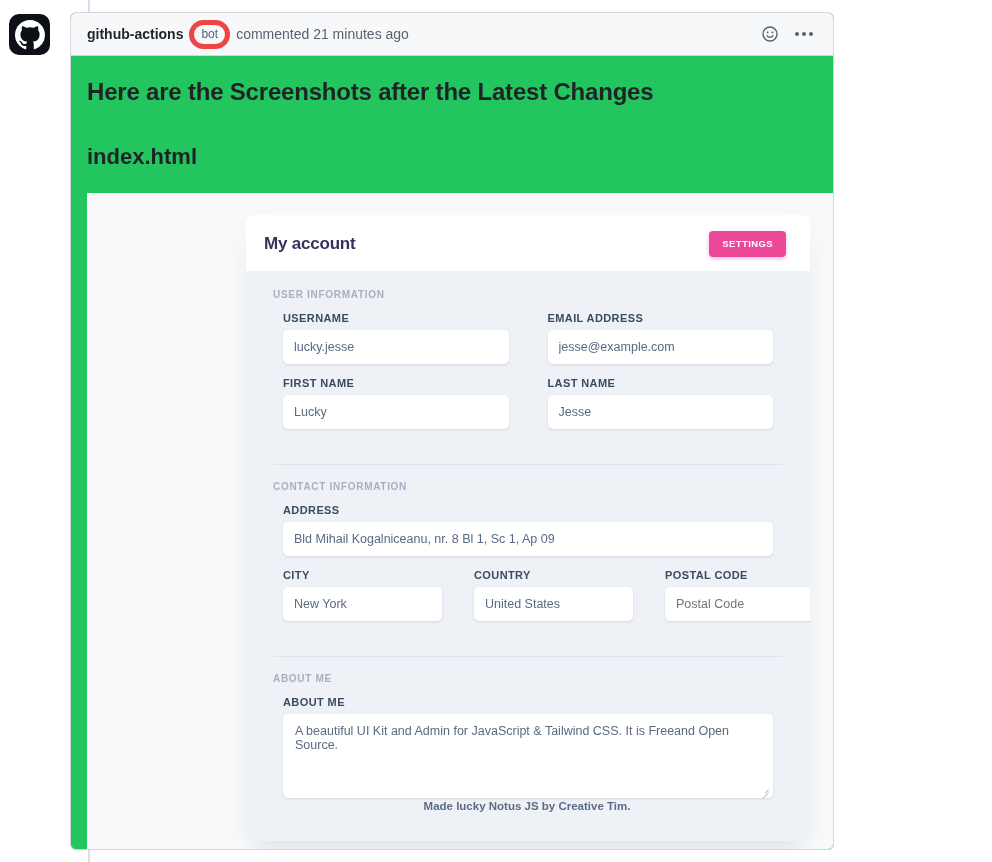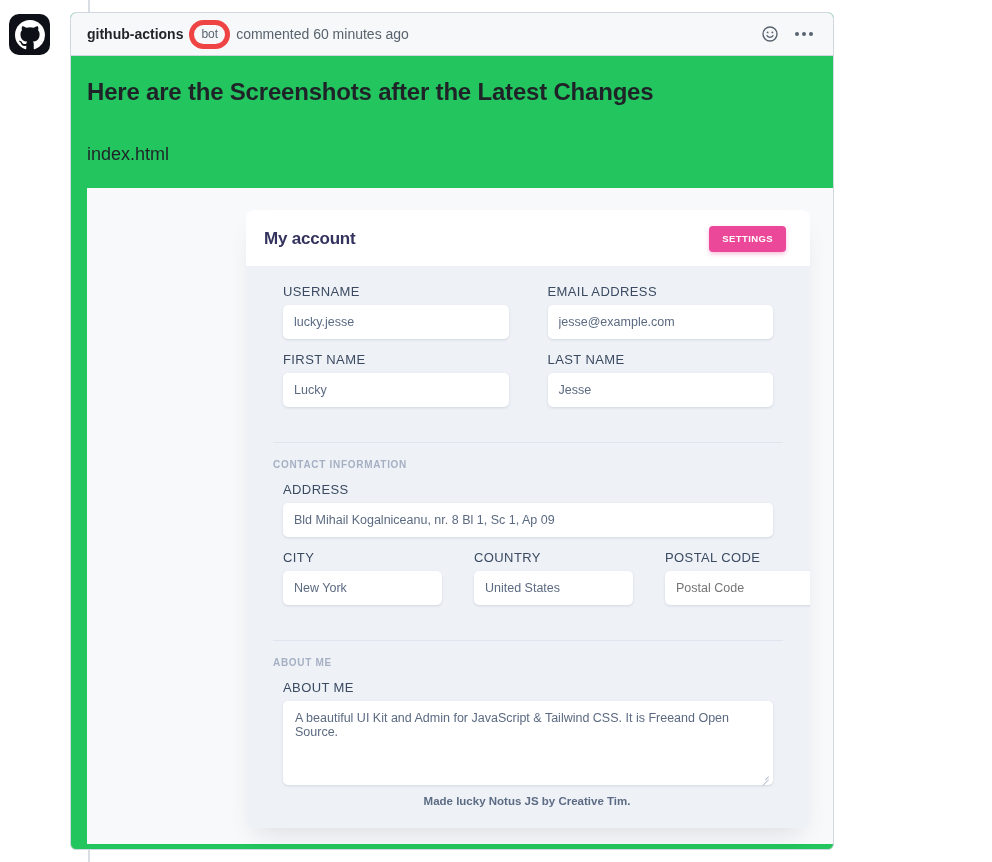--- a/index.html
+++ b/index.html
@@ -98,21 +98,21 @@
 
   .comment-body { padding: 16px; }
 
   h1.md-title {
     font-size: 24px; font-weight: bold; color: #1f2328;
     margin: 6px 0 0 0; padding-bottom: 12px;
     border-bottom: 4px solid #22c55e;
     letter-spacing: -0.2px;
   }
   h2.md-sub {
-    font-size: 18px; font-weight: normal; color: #1f2328;
+    font-size: 22px; font-weight: bold; color: #1f2328;
     margin: 22px 0 0 0;
   }
 
   
   .shot {
     margin-top: 23px;
     width: 880px; height: 656px;
     background: #f8f9fb;
     position: relative;
   }
@@ -157,21 +157,21 @@
   .divider {
     border: none; border-top: 1px solid #dfe5ee;
     margin: 22px 0 16px 0;
   }
 
   .field-grid { display: flex; gap: 19px; }
   .field-grid > .field { flex: 1 1 0; min-width: 0; }
   .field { margin-bottom: 13px; padding: 0 10px; }
   .field-label {
     display: block;
-    font-size: 13px; font-weight: normal; letter-spacing: 0.4px;
+    font-size: 11px; font-weight: bold; letter-spacing: 0.4px;
     color: #3b4a61; text-transform: uppercase;
     margin-bottom: 6px;
   }
   .input {
     width: 100%;
     background: #ffffff;
     border: none;
     border-radius: 5px;
     box-shadow: 0 1px 3px rgba(50,50,93,0.10), 0 1px 2px rgba(0,0,0,0.04);
     padding: 10px 11px;
@@ -228,21 +228,21 @@
   </div>
 
   <div class="comment-box">
 
     <div class="comment-header">
       <span class="pointer-outer"></span>
       <span class="pointer-inner"></span>
 
       <span class="author">github-actions</span>
       <span class="bot-badge">bot</span>
-      <span class="commented-text">commented 60 minutes ago</span>
+      <span class="commented-text">commented 21 minutes ago</span>
 
       <span class="header-actions">
         <span class="icon-btn">
           <svg width="16" height="16" viewBox="0 0 16 16" xmlns="http://www.w3.org/2000/svg" aria-hidden="true">
             <circle cx="8" cy="8" r="7" fill="none" stroke="#59636e" stroke-width="1.4"></circle>
             <circle cx="5.6" cy="6.4" r="0.95" fill="#59636e"></circle>
             <circle cx="10.4" cy="6.4" r="0.95" fill="#59636e"></circle>
             <path d="M5 9.6c.7 1.1 1.7 1.7 3 1.7s2.3-.6 3-1.7" fill="none" stroke="#59636e" stroke-width="1.3" stroke-linecap="round"></path>
           </svg>
         </span>
@@ -266,20 +266,21 @@
         <div class="account-card">
 
           <div class="card-head">
             <span class="card-title">My account</span>
             <button class="settings-btn">Settings</button>
           </div>
 
           <div class="card-body">
 
             <div>
+              <div class="section-title">User Information</div>
 
               <div class="field-grid">
                 <div class="field">
                   <label class="field-label">Username</label>
                   <input class="input" type="text" value="lucky.jesse" style="">
                 </div>
                 <div class="field">
                   <label class="field-label">Email address</label>
                   <input class="input" type="text" value="jesse@example.com" style="">
                 </div>

